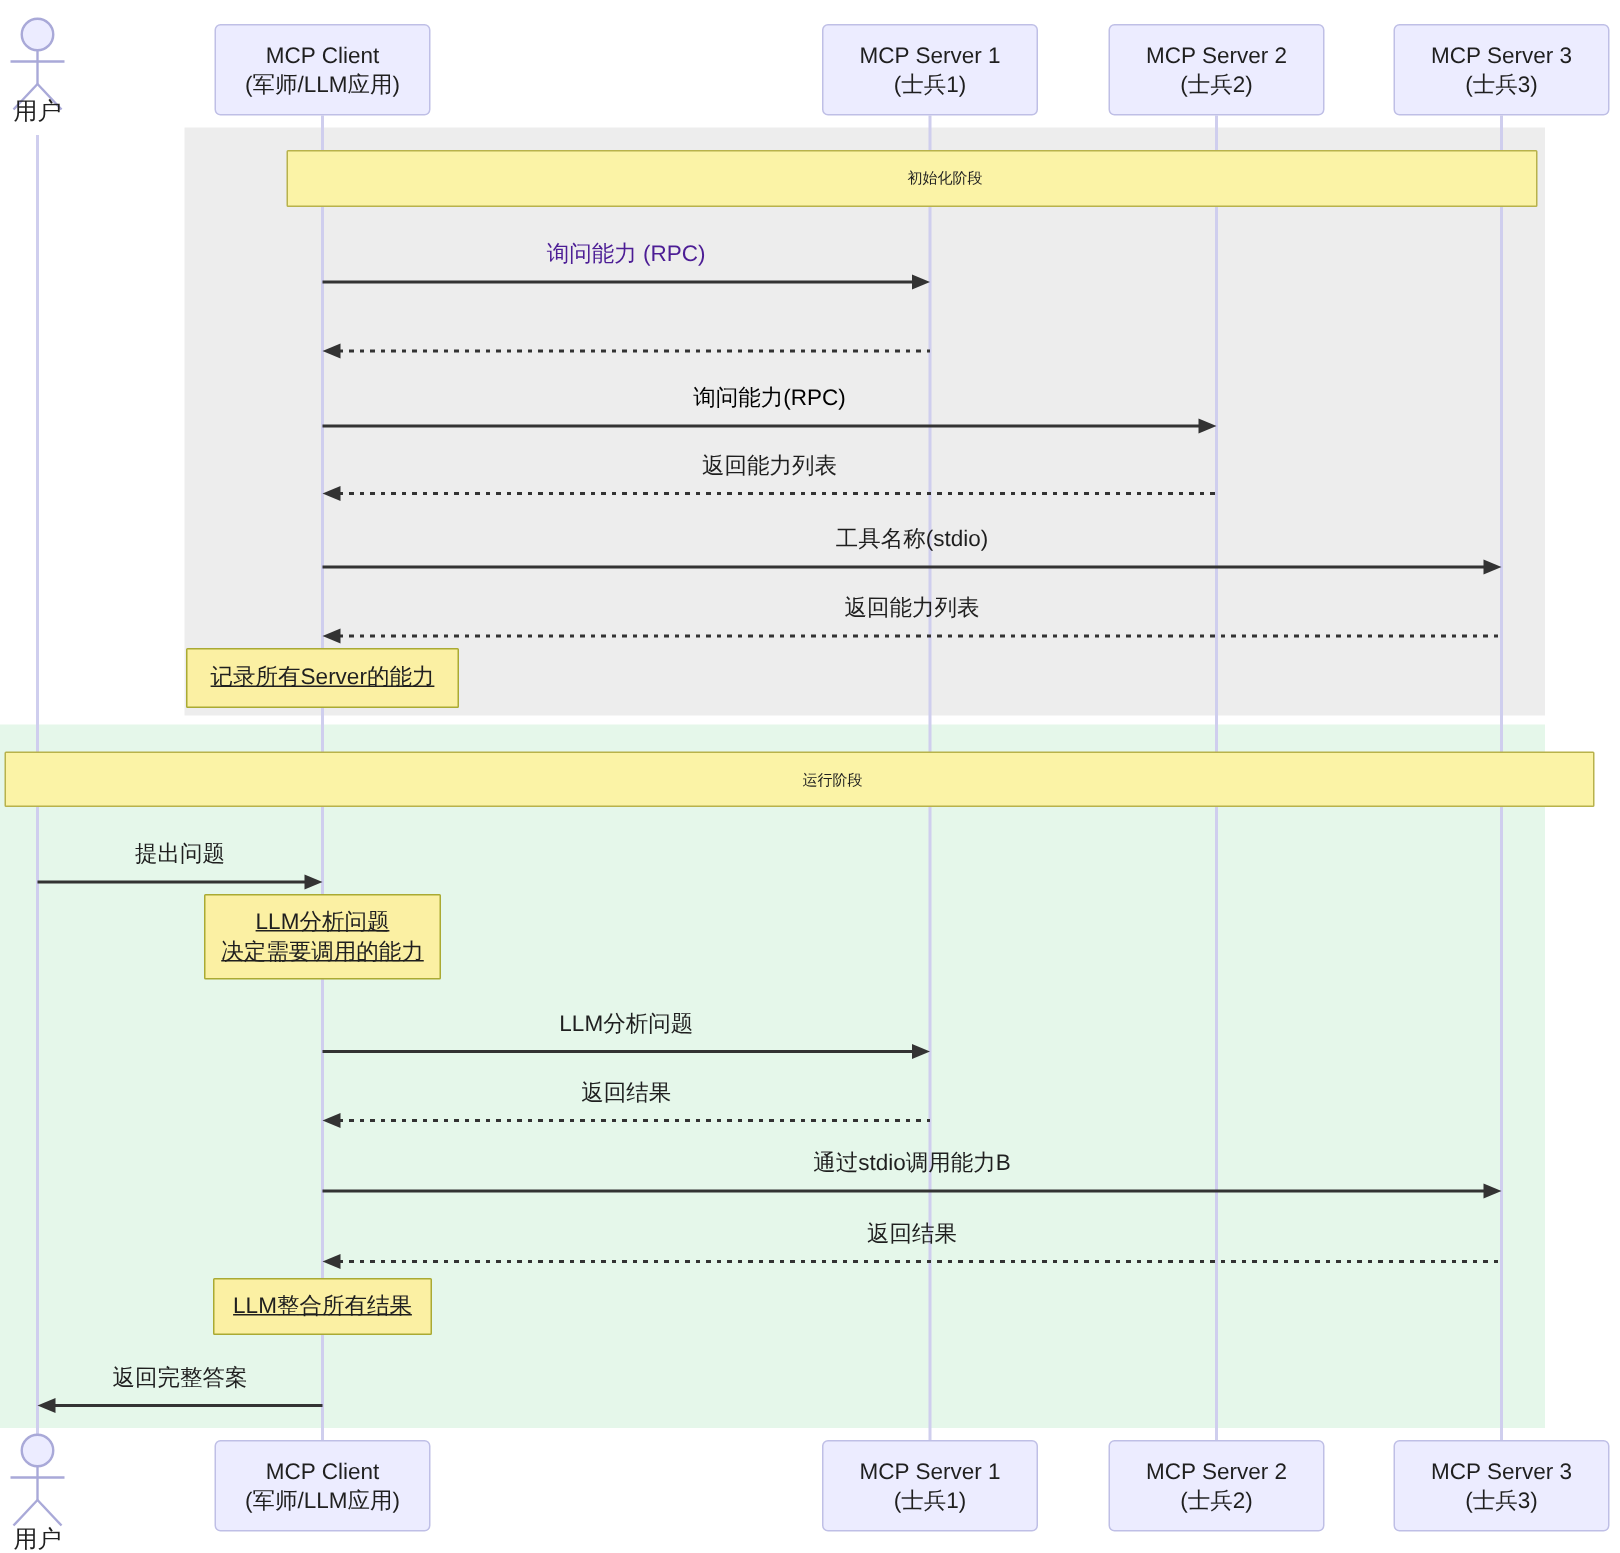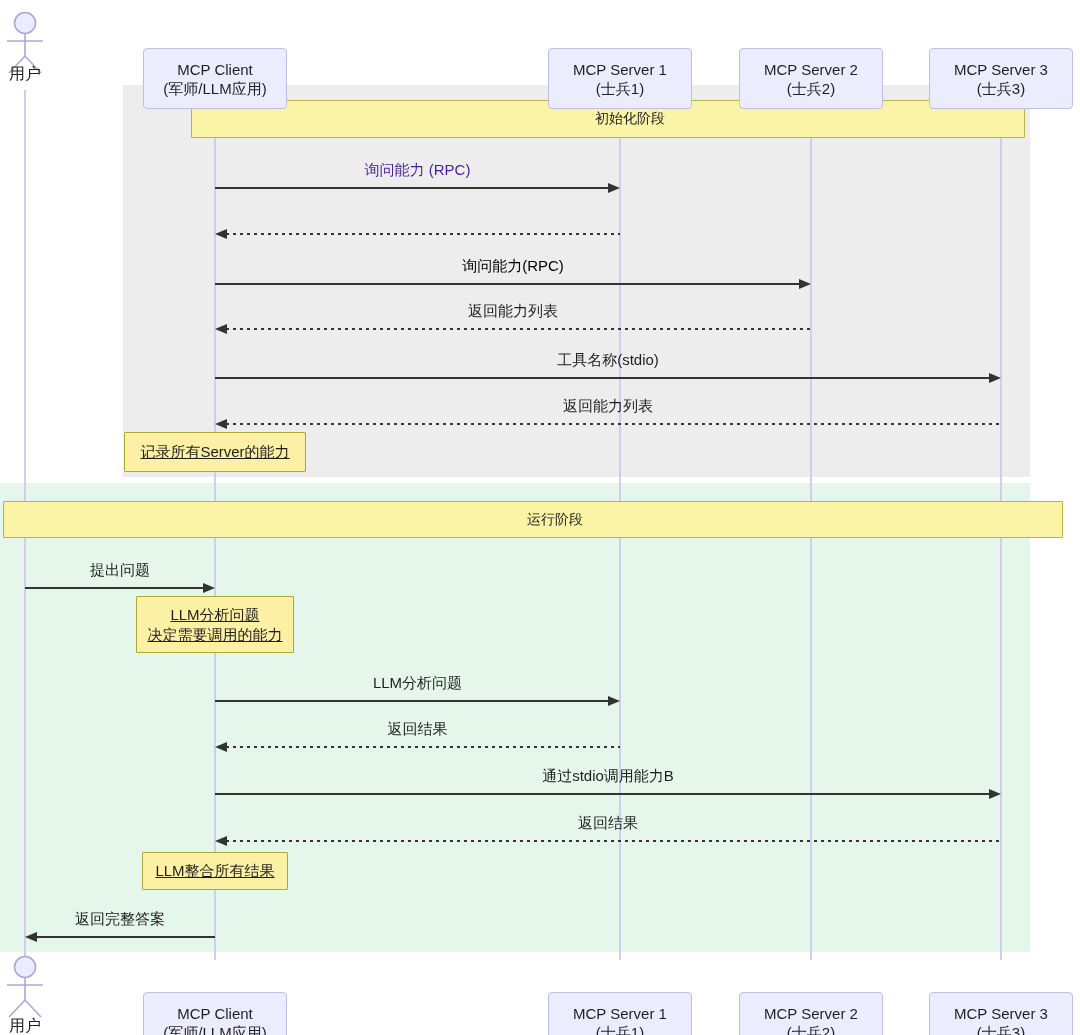--- a/index.html
+++ b/index.html
@@ -4,36 +4,36 @@
 <style>
   html,body{margin:0;padding:0;background:#ffffff;}
   #stage{
     position:relative;width:1080px;height:1035px;background:#ffffff;overflow:hidden;
     font-family:"Liberation Sans","DejaVu Sans",sans-serif;color:#1f1f1f;
   }
   .phase-band{position:absolute;z-index:1;}
   .lifeline{position:absolute;width:2px;z-index:2;}
   .banner{
     position:absolute;z-index:3;display:flex;align-items:center;justify-content:center;
-    font-size:14px;border:1px solid;border-radius:1px;box-sizing:border-box;padding-left:44px;
+    font-size:10px;border:1px solid;border-radius:1px;box-sizing:border-box;padding-left:44px;
   }
   .msg-label{
     position:absolute;z-index:4;width:560px;text-align:center;font-size:15px;height:20px;
     line-height:20px;white-space:nowrap;pointer-events:none;
   }
   .msg-line{position:absolute;z-index:4;height:2px;}
   .msg-head{position:absolute;z-index:4;width:0;height:0;border-top:5px solid transparent;border-bottom:5px solid transparent;}
   .note{
     position:absolute;z-index:5;display:flex;flex-direction:column;align-items:center;justify-content:center;
     border:1px solid;border-radius:1px;font-size:15px;line-height:20px;text-align:center;box-sizing:border-box;text-decoration:underline;
   }
   .actor-box{
     position:absolute;z-index:6;width:144px;height:61px;border:1px solid;border-radius:4px;
     display:flex;flex-direction:column;align-items:center;justify-content:center;
-    font-size:15px;line-height:19px;text-align:center;box-sizing:border-box;margin-top:32px;
+    font-size:15px;line-height:19px;text-align:center;box-sizing:border-box;
   }
   .person-label{position:absolute;z-index:7;width:56px;text-align:center;font-size:16px;}
   .person-svg{position:absolute;z-index:6;}
 </style>
 </head>
 <body>
 
 <div id="stage">
     <div class="phase-band" style="left: 123px; top: 85px; width: 907px; height: 392px; background: rgb(237, 237, 237);"></div>
     <div class="phase-band" style="left: 0px; top: 483px; width: 1030px; height: 469px; background: rgb(229, 247, 234);"></div>

